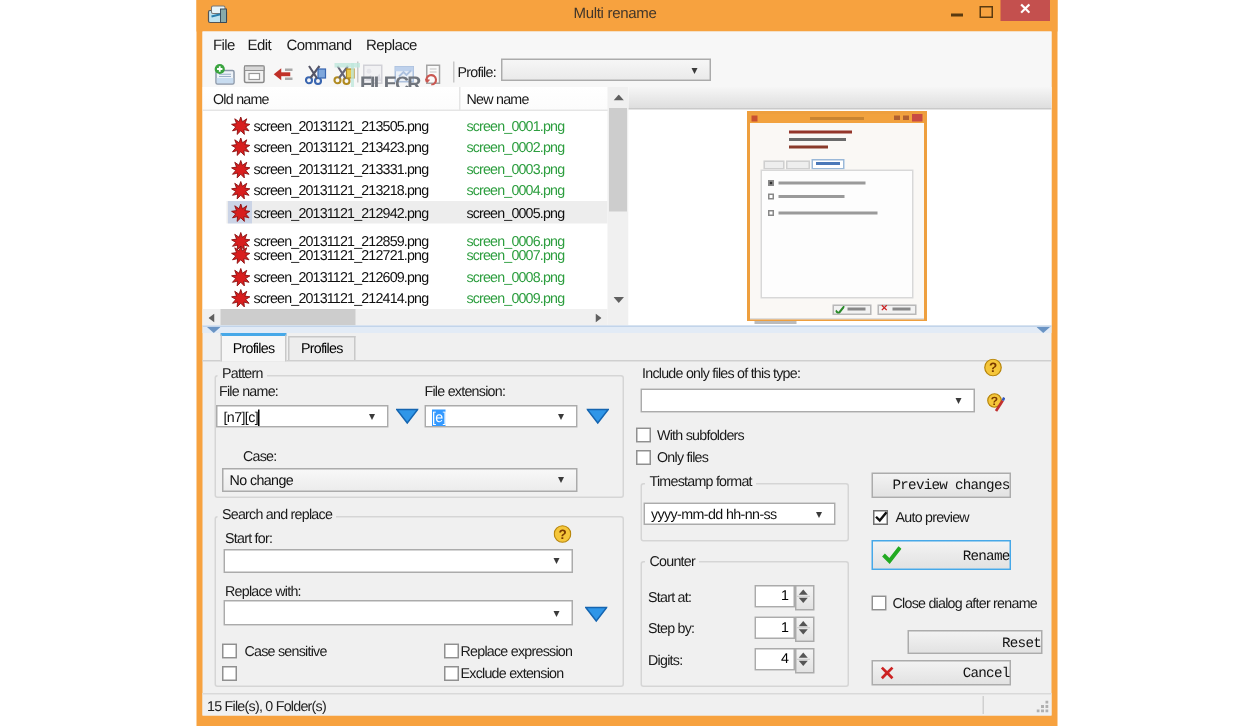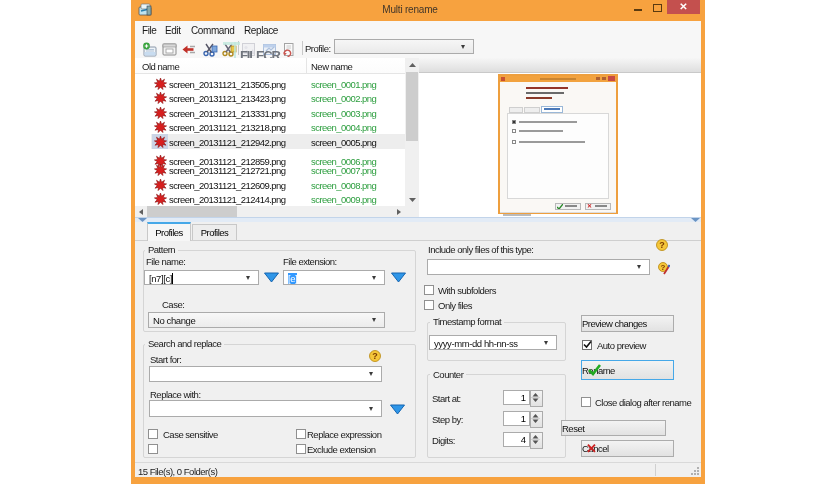--- a/index.html
+++ b/index.html
@@ -15,21 +15,21 @@
     font-size:10px; color:#41362a; letter-spacing:-0.2px; }
   .content { position:absolute; left:4px; top:21px; width:566px; height:456px;
     background:#f0f0f0; }
   .lbl { position:absolute; font-size:9.5px; color:#1a1a1a; letter-spacing:-0.5px; white-space:nowrap; }
   .combo { position:absolute; background:#fff; border:1px solid #ababab; }
   .combo .arr { position:absolute; right:4px; top:50%; margin-top:-4px; width:8px; height:8px;
     font-size:8px; color:#3a3a3a; line-height:8px; }
   .combo .txt { position:absolute; left:4px; top:2px; font-size:9.5px; color:#111; letter-spacing:-0.4px; white-space:nowrap; }
   .cb { position:absolute; width:10px; height:10px; background:#fff; border:1px solid #909090; }
   .btn { position:absolute; background:linear-gradient(#f3f3f3,#e2e2e2); border:1px solid #acacac;
-    font-size:9.5px; color:#111; text-align:left; letter-spacing:-0.5px; }
+    font-size:9.5px; color:#111; text-align:right; letter-spacing:-0.5px;font-family:Liberation Mono, monospace; }
   .grp { position:absolute; border:1px solid #d5d5d5; border-radius:2px; }
   .grp-lbl { position:absolute; background:#f0f0f0; font-size:9.5px; color:#1a1a1a;
     padding:0 3px; letter-spacing:-0.5px; white-space:nowrap; }
   .spin { position:absolute; width:38px; height:15px; }
   .spin span { position:absolute; left:0; top:0; width:27px; height:15px; background:#fff;
     border:1px solid #ababab; font-size:9.5px; text-align:right; padding-right:3px; line-height:14px; }
   .spin:after { content:""; position:absolute; left:27px; top:0; width:11px; height:15px;
     background:linear-gradient(#f4f4f4,#e2e2e2); border:1px solid #ababab; }
   .mnu { font-size:10px; letter-spacing:-0.4px; color:#1a1a1a; }
   .row { position:absolute; left:0; width:270px; height:14px; }
@@ -391,21 +391,21 @@
         <svg class="abs" style="left:448px;top:319px" width="9" height="9">
             <path d="M1 4.5 L3.5 7 L8 1.5" stroke="#111" stroke-width="1.6" fill="none"></path>
           </svg>
         <div class="lbl" style="left:462px;top:319px">Auto preview</div>
         <div class="btn" style="left:446px;top:339px;width:93px;height:20px;line-height:19px;border-color:#46a8e8">Rename</div>
         <svg class="abs" style="left:453px;top:343px" width="13" height="12">
             <path d="M1 6 L5 10 L12 1" stroke="#22aa22" stroke-width="2.6" fill="none"></path>
           </svg>
         <div class="cb" style="left:446px;top:376px"></div>
         <div class="lbl" style="left:460px;top:376px">Close dialog after rename</div>
-        <div class="btn" style="left:426px;top:399px;width:105px;height:16px;line-height:15px">Reset</div>
+        <div class="btn" style="left:470px;top:399px;width:90px;height:16px;line-height:15px">Reset</div>
         <div class="btn" style="left:446px;top:419px;width:93px;height:17px;line-height:16px">Cancel</div>
         <div class="abs" style="left:451px;top:420px;font-size:13px;font-weight:bold;color:#cc2222">✕</div>
       </div>
 
       <div class="abs" style="left:0;top:441px;width:566px;height:15px;background:#f0f0f0;border-top:1px solid #d9d9d9"></div>
       <div class="lbl" style="left:3px;top:445px;color:#222">15 File(s), 0 Folder(s)</div>
       <div class="abs" style="left:520px;top:443px;width:1px;height:12px;background:#d0d0d0"></div>
       <svg class="abs" style="left:556px;top:446px" width="8" height="8">
         <g fill="#b0b0b0">
             <rect x="6" y="0" width="2" height="2"></rect>

